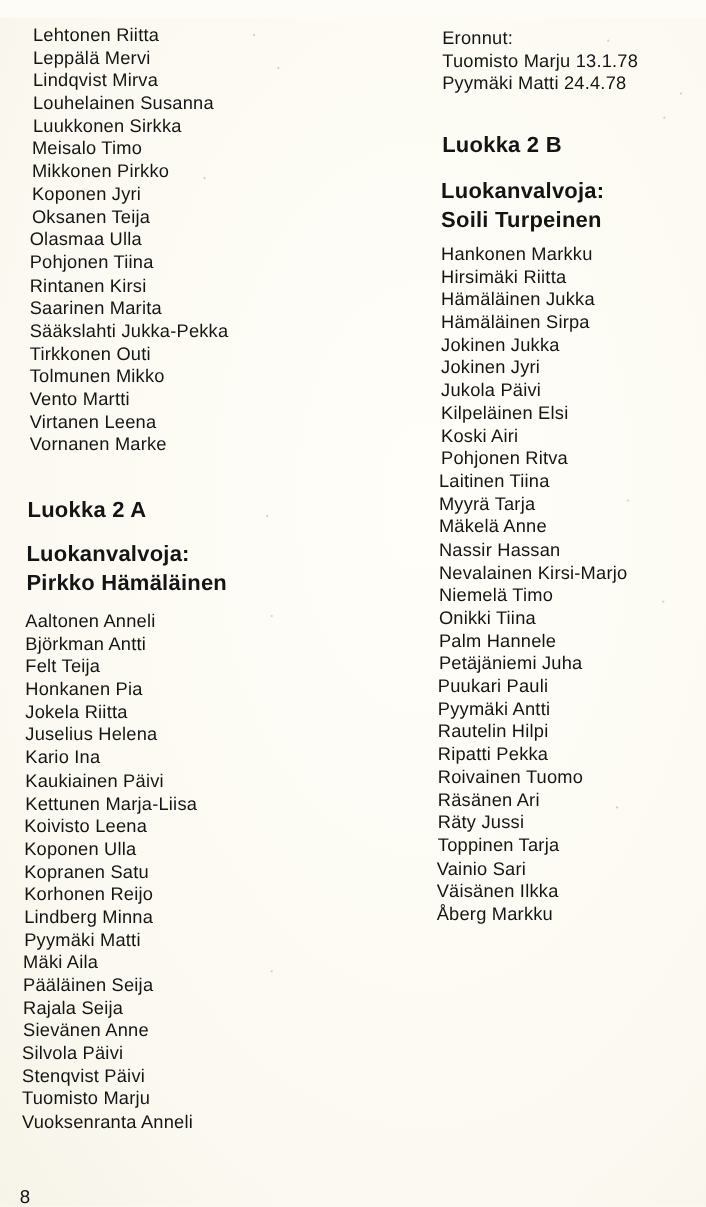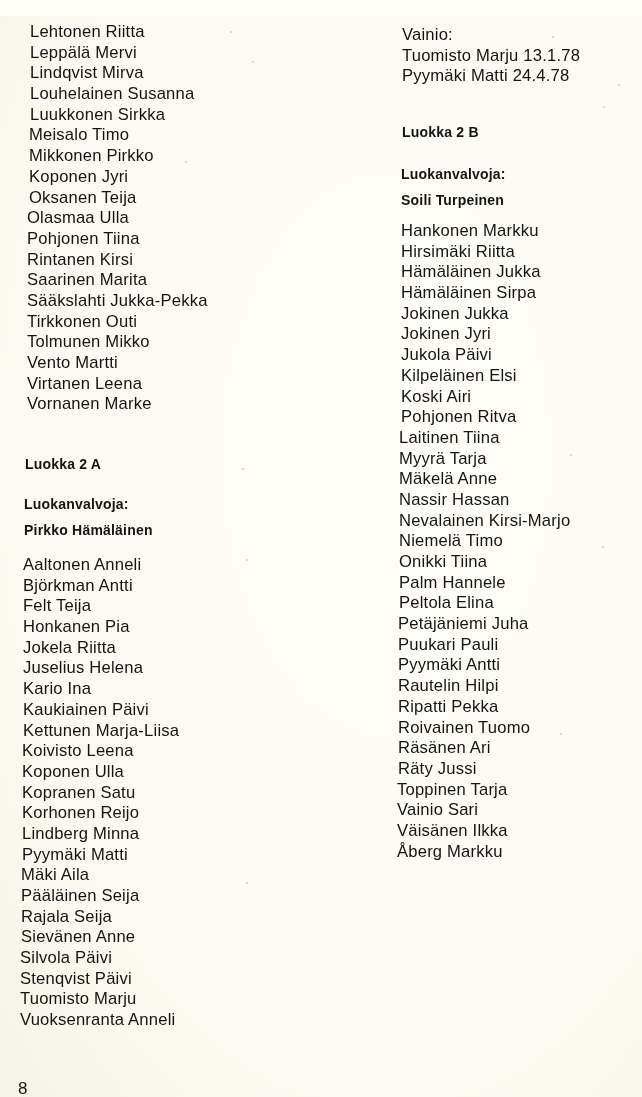--- a/index.html
+++ b/index.html
@@ -7,21 +7,21 @@
     width: 642px; height: 1097px; overflow: hidden;
     background: #fdfcf7;
     font-family: "Liberation Sans", sans-serif;
     color: #141414;
     position: relative;
   }
   .page { position: absolute; left: 0; top: 16px; width: 642px; height: 1095px;
     background: radial-gradient(ellipse at 60% 40%, #fffef9 0%, #fbf9f1 70%, #f6f3e8 100%); }
   .col { position: absolute; }
   .name { font-size: 16.6px; line-height: 20.7px; height: 20.7px; white-space: nowrap; letter-spacing: 0.2px; }
-  .head { font-size: 14px; font-weight: bold; line-height: 26px; white-space: nowrap; letter-spacing: 0.2px; }
+  .head { font-size: 20px; font-weight: bold; line-height: 26px; white-space: nowrap; letter-spacing: 0.2px; }
   #left-top { left: 30px; top: 6px; }
   #left-top .name:nth-child(n+6) { margin-left: -1px; }
   #left-top .name:nth-child(n+10) { margin-left: -3px; }
   #class-2a-title { left: 25px; top: 435px; }
   #class-2a-teacher { left: 24px; top: 475px; }
   #class-2a-list { left: 23px; top: 539px; }
   #class-2a-list .name:nth-child(n+10) { margin-left: -1px; }
   #class-2a-list .name:nth-child(n+16) { margin-left: -2px; }
   #class-2a-list .name:nth-child(n+20) { margin-left: -3px; }
   #right-eronnut { left: 402px; top: 9px; }
@@ -88,21 +88,21 @@
       <div class="name">Pääläinen Seija</div>
       <div class="name">Rajala Seija</div>
       <div class="name">Sievänen Anne</div>
       <div class="name">Silvola Päivi</div>
       <div class="name">Stenqvist Päivi</div>
       <div class="name">Tuomisto Marju</div>
       <div class="name">Vuoksenranta Anneli</div>
     </div>
 
   <div class="col" id="right-eronnut">
-    <div class="name">Vainio:</div>
+    <div class="name">Eronnut:</div>
     <div class="name">Tuomisto Marju 13.1.78</div>
     <div class="name">Pyymäki Matti 24.4.78</div>
   </div>
 
   <div class="col head" id="class-2b-title">Luokka 2 B</div>
 
   <div class="col" id="class-2b-teacher">
     <div class="head">Luokanvalvoja:</div>
     <div class="head">Soili Turpeinen</div>
   </div>
@@ -119,21 +119,20 @@
       <div class="name">Koski Airi</div>
       <div class="name">Pohjonen Ritva</div>
       <div class="name">Laitinen Tiina</div>
       <div class="name">Myyrä Tarja</div>
       <div class="name">Mäkelä Anne</div>
       <div class="name">Nassir Hassan</div>
       <div class="name">Nevalainen Kirsi-Marjo</div>
       <div class="name">Niemelä Timo</div>
       <div class="name">Onikki Tiina</div>
       <div class="name">Palm Hannele</div>
-      <div class="name">Peltola Elina</div>
       <div class="name">Petäjäniemi Juha</div>
       <div class="name">Puukari Pauli</div>
       <div class="name">Pyymäki Antti</div>
       <div class="name">Rautelin Hilpi</div>
       <div class="name">Ripatti Pekka</div>
       <div class="name">Roivainen Tuomo</div>
       <div class="name">Räsänen Ari</div>
       <div class="name">Räty Jussi</div>
       <div class="name">Toppinen Tarja</div>
       <div class="name">Vainio Sari</div>

